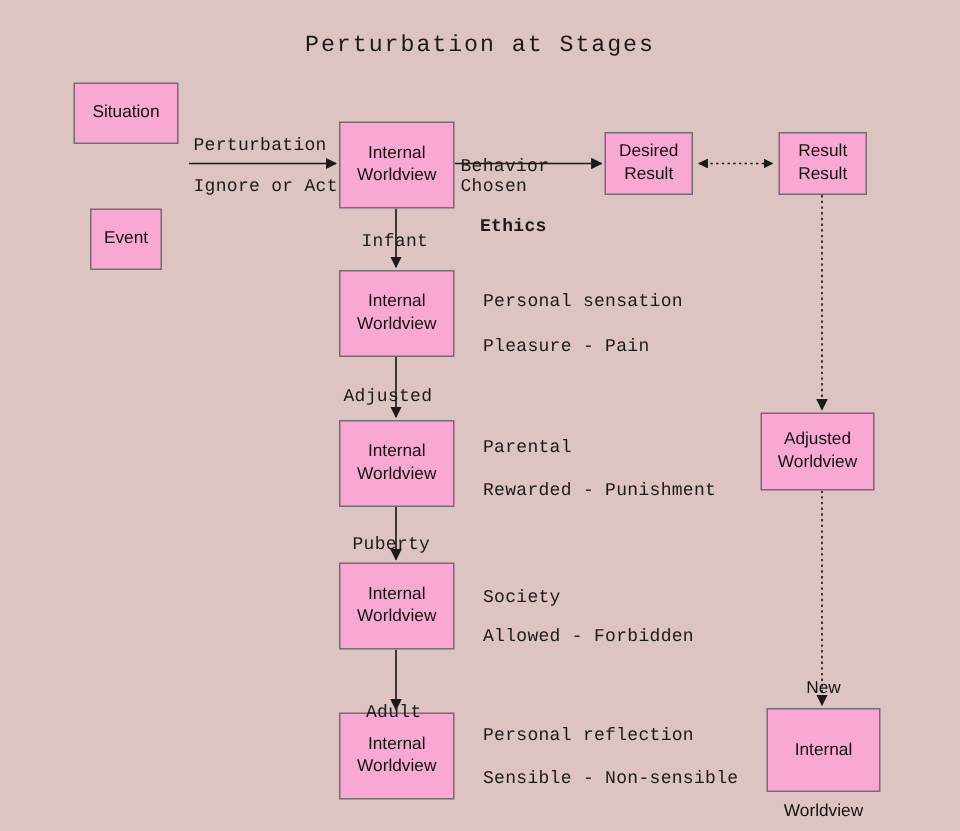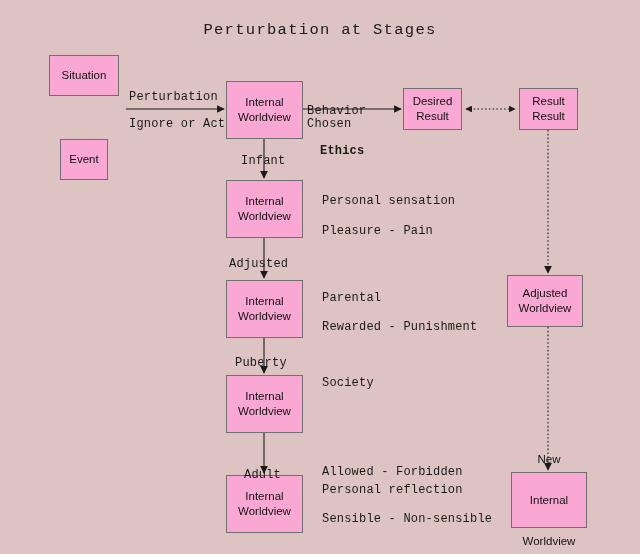--- a/index.html
+++ b/index.html
@@ -163,19 +163,19 @@
   <div class="mono" style="left:244px; top:468px;">Adult</div>
 
   <div class="mono bold" style="left:320px; top:144px;">Ethics</div>
 
   <div class="mono" style="left:322px; top:194px;">Personal sensation</div>
   <div class="mono" style="left:322px; top:224px;">Pleasure - Pain</div>
 
   <div class="mono" style="left:322px; top:291px;">Parental</div>
   <div class="mono" style="left:322px; top:320px;">Rewarded - Punishment</div>
 
-  <div class="mono" style="left:322px; top:376px;">Society</div>
-  <div class="mono" style="left:322px; top:417px;margin-top:48px;">Allowed - Forbidden</div>
+  <div class="mono" style="left:322px; top:391px;">Society</div>
+  <div class="mono" style="left:322px; top:417px;">Allowed - Forbidden</div>
 
   <div class="mono" style="left:322px; top:512px;">Sensible - Non-sensible</div>
   <div class="mono" style="left:322px; top:483px;">Personal reflection</div>
 
 </div>
 
 </body></html>

